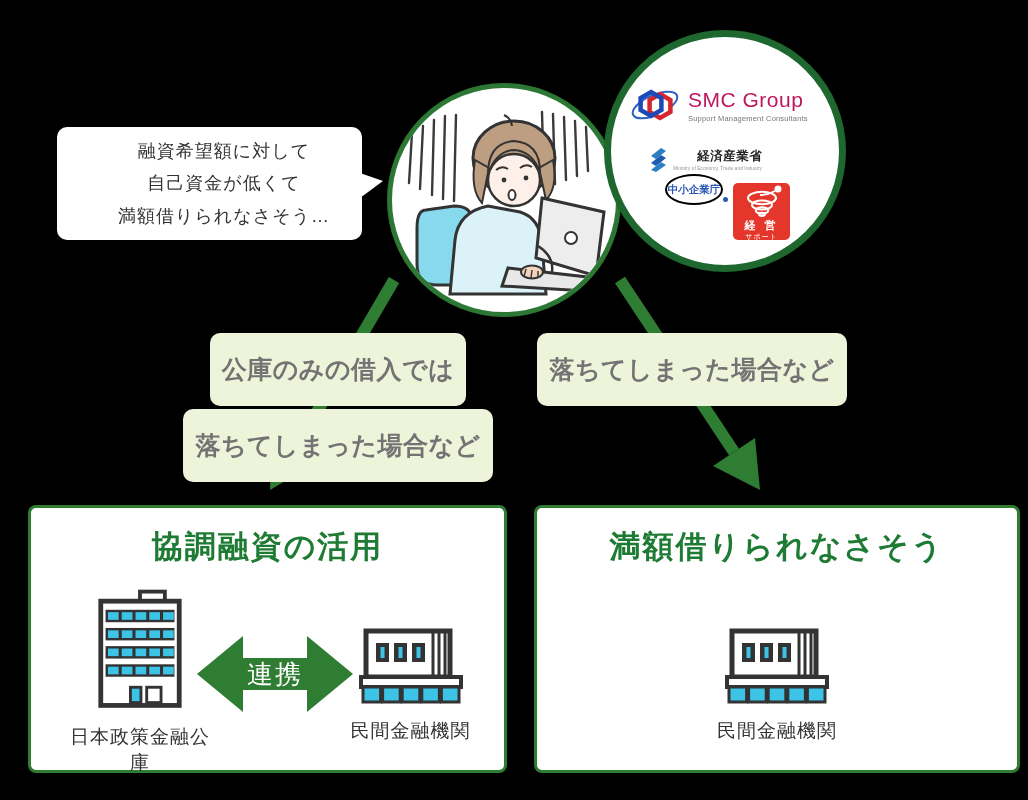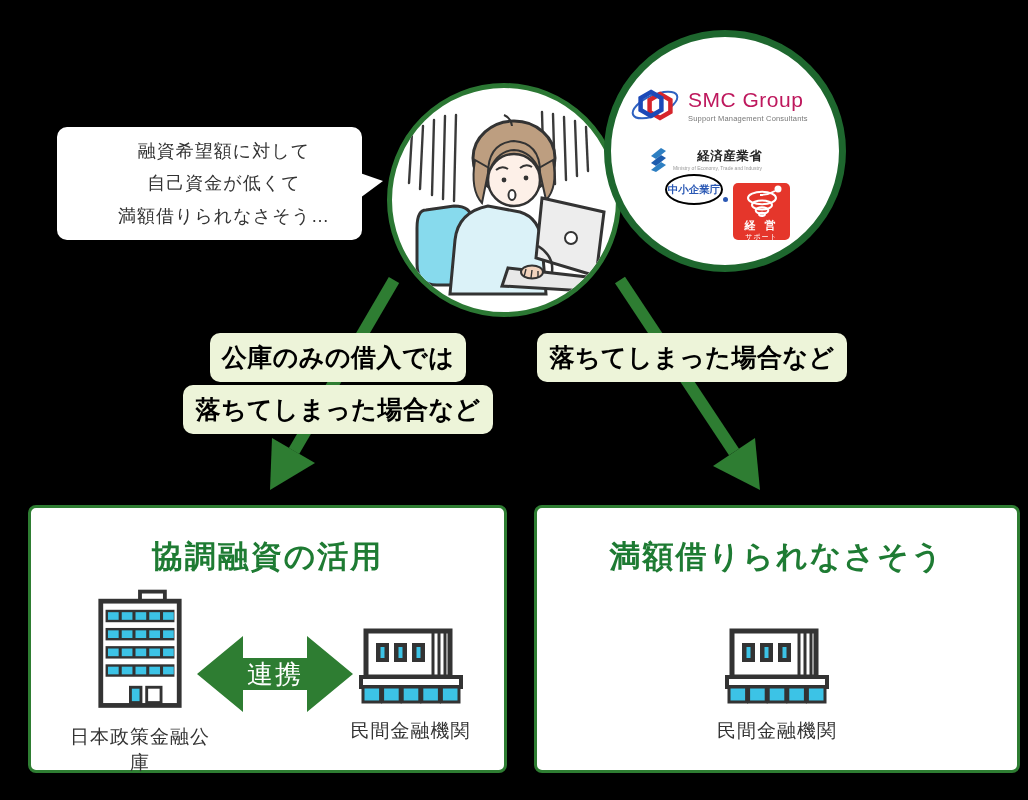--- a/index.html
+++ b/index.html
@@ -40,34 +40,34 @@
     background:#e5362b;border-radius:5px;text-align:center;overflow:hidden;margin-top:36px;
   }
   .keiei-main{font-size:11px;color:#fff;font-weight:700;letter-spacing:3px;line-height:1;margin-top:-1px;}
   .keiei-sub{font-size:7px;color:#fff;letter-spacing:1px;margin-top:1px;}
   
   .branch-arrows{position:absolute;left:0;top:0;z-index:1;}
   .branch-label{
     position:absolute;z-index:5;display:flex;flex-direction:column;align-items:center;gap:3px;
   }
   .branch-label span{
-    background:#edf4d9;color:#000000;font-size:25px;font-weight:800;
-    padding:8px 12px;border-radius:10px;white-space:nowrap;letter-spacing:.5px;
+    background:#edf4d9;color:#737373;font-size:25px;font-weight:800;
+    padding:20px 12px;border-radius:10px;white-space:nowrap;letter-spacing:.5px;
   }
   .branch-label.left{left:178px;top:333px;width:320px;}
   .branch-label.right{left:532px;top:333px;width:320px;}
   
   .box{
     position:absolute;top:505px;height:268px;background:#fff;
     border:3px solid #2e7d32;border-radius:8px;z-index:2;box-sizing:border-box;
   }
   .left-box{left:28px;width:479px;}
   .right-box{left:534px;width:486px;}
   .box-title{
-    text-align:center;margin-top:28px;font-size:31px;font-weight:800;
+    text-align:center;margin-top:18px;font-size:31px;font-weight:800;
     color:#1e7b33;letter-spacing:2px;
   }
   .inst{position:absolute;text-align:center;}
   .inst-label{font-size:19px;color:#333;letter-spacing:1px;margin-top:10px;}
   .inst.building{left:34px;top:80px;width:150px;}
   .inst.bank-left{left:302px;top:120px;width:155px;}
   .coop{position:absolute;left:164px;top:124px;}
   .inst.bank-right{left:0;right:0;top:120px;margin:0 auto;width:160px;}
 </style>
 </head>

